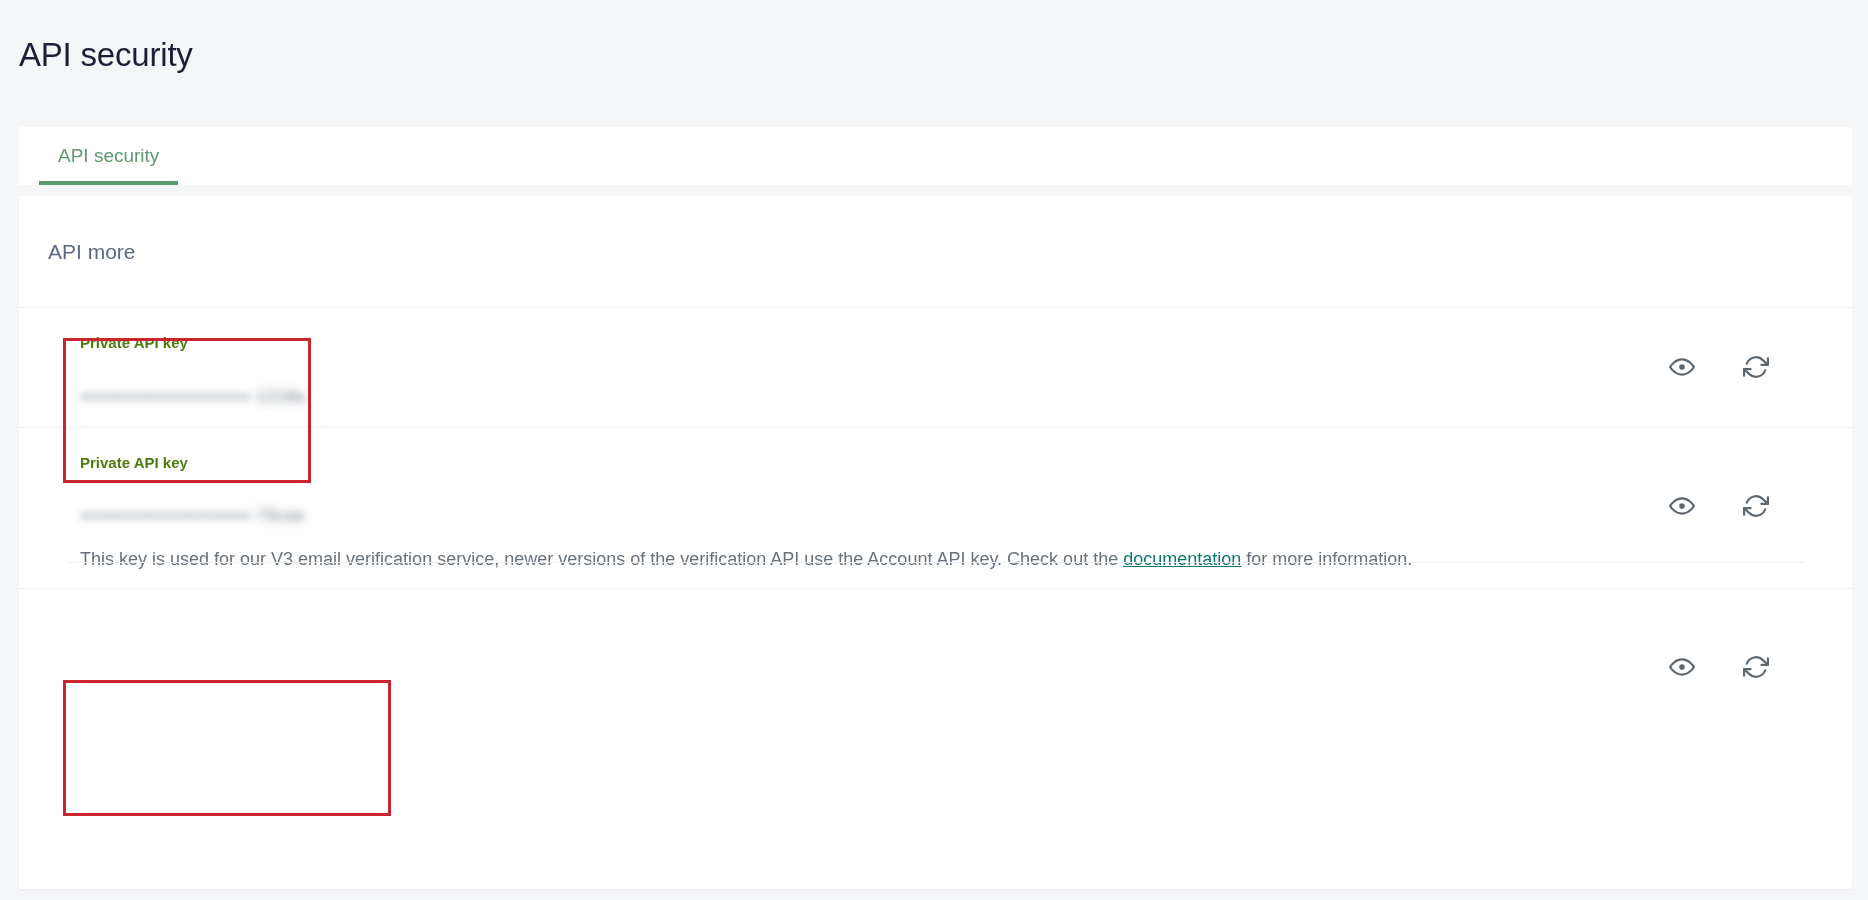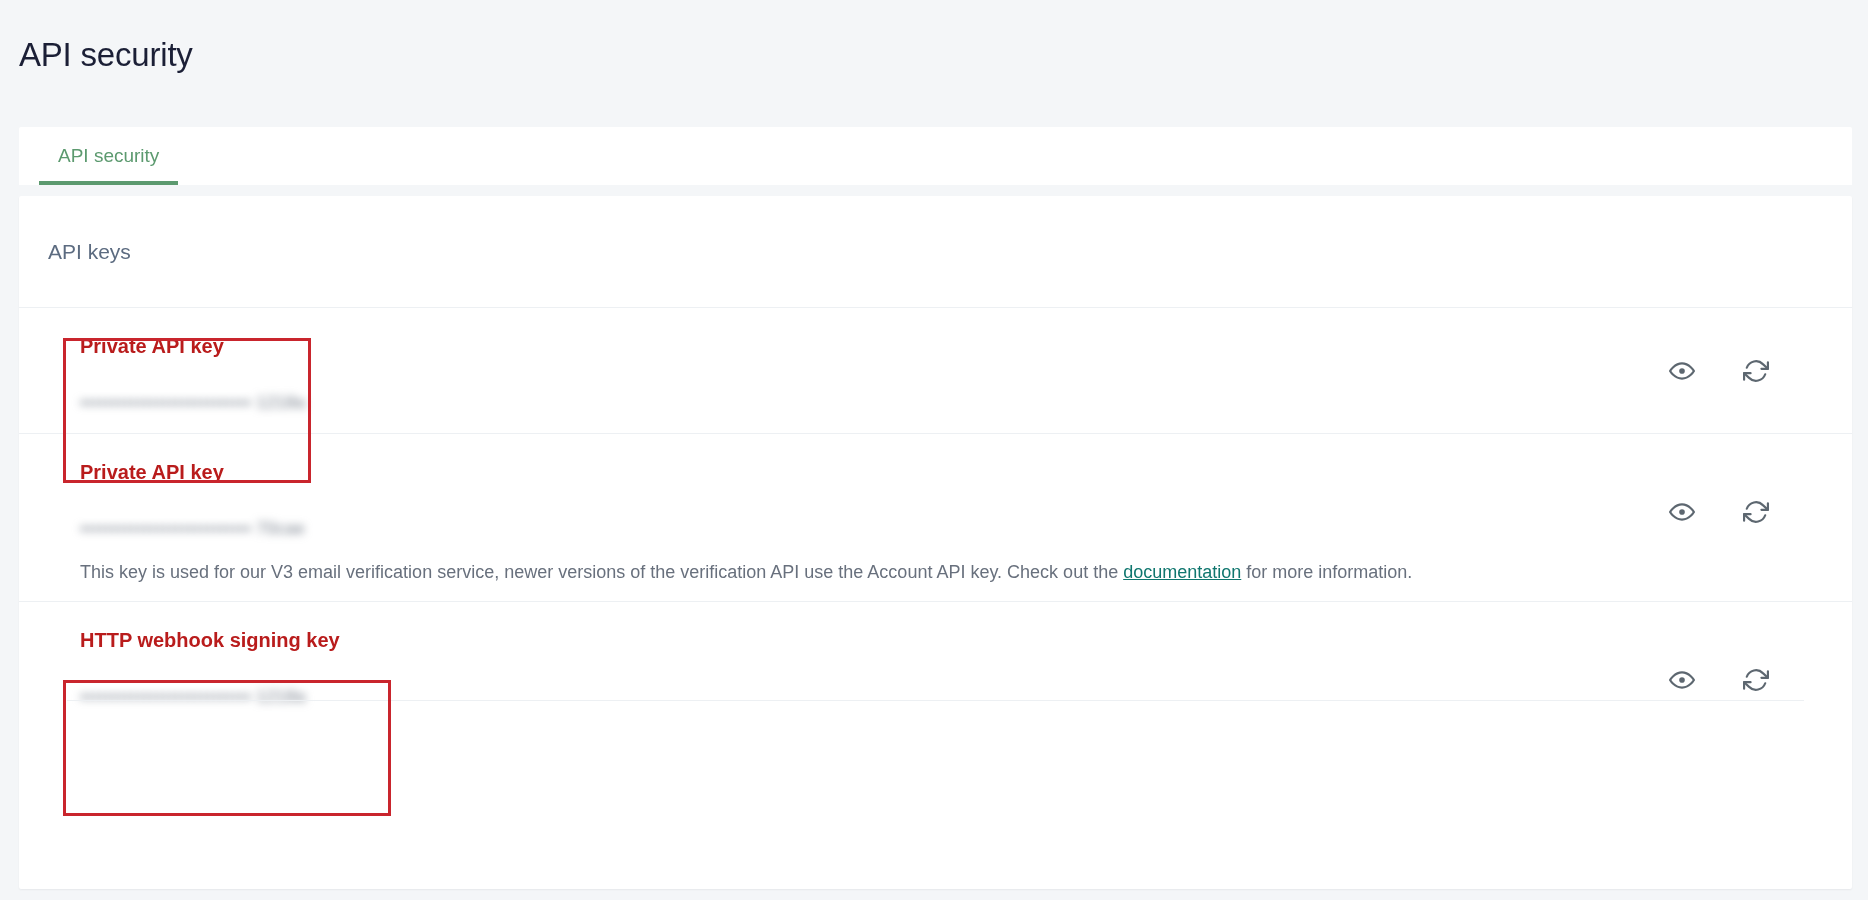--- a/index.html
+++ b/index.html
@@ -100,23 +100,23 @@
   }
   .key-row.no-border { border-bottom: none; }
 
   .key-inner {
     position: relative;
     min-height: 100px;
     padding: 25px 0 18px 32px;
   }
 
   .key-name {
-    font-size: 20px;
+    font-size: 15px;
     font-weight: bold;
-    color: #b91c1c;
+    color: #4d7c0f;
     line-height: 1.3;
   }
 
   .key-value {
     margin-top: 34px;
     height: 22px;
     position: relative;
   }
   .key-value .blur-text {
     position: absolute;
@@ -191,21 +191,21 @@
 
   <h1 class="page-title">API security</h1>
 
   <div class="tabbar">
     <button class="tab active">API security</button>
   </div>
 
   <div class="card">
 
     <div class="card-header">
-      <span class="card-header-title">API keys</span>
+      <span class="card-header-title">API more</span>
     </div>
 
     <div class="key-row">
       <div class="key-inner">
         <div class="key-name">Private API key</div>
         <div class="key-value">
           <span class="blur-text">••••••••••••••••••••••••••• 1218a</span>
         </div>
       </div>
       <div class="key-actions">
@@ -246,26 +246,20 @@
           <svg width="26" height="26" viewBox="0 0 24 24" fill="none" stroke="currentColor" stroke-width="2" stroke-linecap="round" stroke-linejoin="round">
             <polyline points="23 4 23 10 17 10"></polyline>
             <polyline points="1 20 1 14 7 14"></polyline>
             <path d="M3.51 9a9 9 0 0 1 14.85-3.36L23 10M1 14l4.64 4.36A9 9 0 0 0 20.49 15"></path>
           </svg>
         </button>
       </div>
     </div>
 
     <div class="key-row no-border">
-      <div class="key-inner">
-        <div class="key-name">HTTP webhook signing key</div>
-        <div class="key-value">
-          <span class="blur-text">••••••••••••••••••••••••••• 1218a</span>
-        </div>
-      </div>
       <div class="key-actions" style="top:62px;transform:none;">
         <button class="icon-btn" title="Show">
           <svg width="26" height="26" viewBox="0 0 24 24" fill="none" stroke="currentColor" stroke-width="2" stroke-linecap="round" stroke-linejoin="round">
             <path d="M1 12s4-7 11-7 11 7 11 7-4 7-11 7-11-7-11-7z"></path>
             <circle cx="12" cy="12" r="2.6" fill="currentColor" stroke="none"></circle>
           </svg>
         </button>
         <button class="icon-btn" title="Regenerate">
           <svg width="26" height="26" viewBox="0 0 24 24" fill="none" stroke="currentColor" stroke-width="2" stroke-linecap="round" stroke-linejoin="round">
             <polyline points="23 4 23 10 17 10"></polyline>

